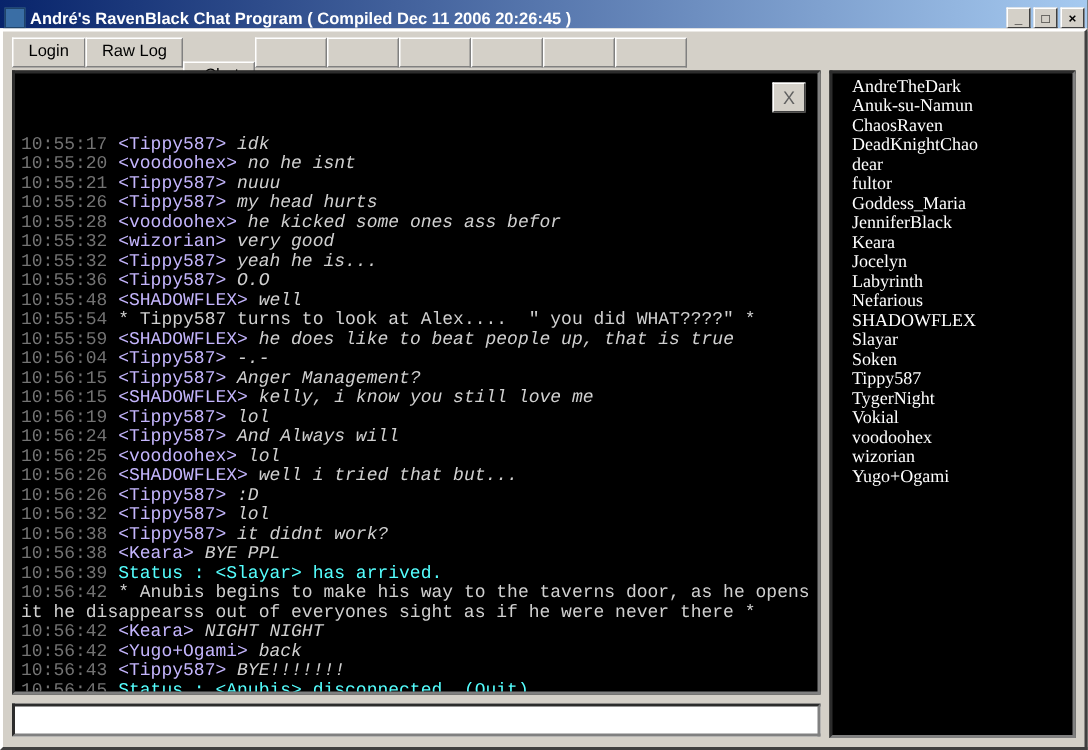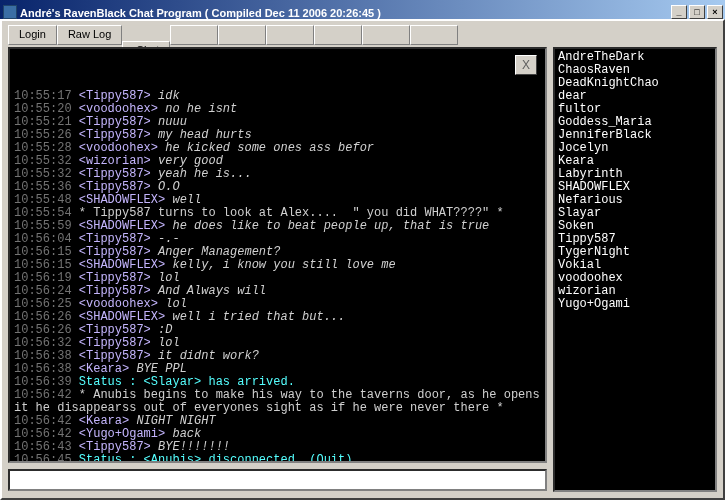--- a/index.html
+++ b/index.html
@@ -123,24 +123,24 @@
     font-family: Tahoma;
     font-size:11px;
     padding: 2px 4px;
   }
   .userlist {
     width: 164px;
     height: 445px;
     background:#000;
     color:#fff;
     border:2px inset #808080;
-    font-family: Liberation Mono, monospace;
+    font-family: Liberation Serif, serif;
     font-size:12px;
     line-height:13px;
-    padding:2px 3px;
+    padding:2px 13px;
     overflow:hidden;
   }
   .user-item { white-space:nowrap; }
   .ts { color:#737373; }
   .nick { color:#c4b5fd; }
   .msg { color:#d0d0d0;font-style:italic; }
   .action { color:#d0d0d0; }
   .status { color:#55ffff; }
   .line { display:block; }
 </style>
@@ -175,31 +175,32 @@
     <div class="chat-col">
       <div class="chatlog" id="chatlog">
         <div class="x-btn">X</div>
       <span class="line"><span class="ts">10:55:17</span> <span class="nick">&lt;Tippy587&gt;</span> <span class="msg">idk</span></span><span class="line"><span class="ts">10:55:20</span> <span class="nick">&lt;voodoohex&gt;</span> <span class="msg">no he isnt</span></span><span class="line"><span class="ts">10:55:21</span> <span class="nick">&lt;Tippy587&gt;</span> <span class="msg">nuuu</span></span><span class="line"><span class="ts">10:55:26</span> <span class="nick">&lt;Tippy587&gt;</span> <span class="msg">my head hurts</span></span><span class="line"><span class="ts">10:55:28</span> <span class="nick">&lt;voodoohex&gt;</span> <span class="msg">he kicked some ones ass befor</span></span><span class="line"><span class="ts">10:55:32</span> <span class="nick">&lt;wizorian&gt;</span> <span class="msg">very good</span></span><span class="line"><span class="ts">10:55:32</span> <span class="nick">&lt;Tippy587&gt;</span> <span class="msg">yeah he is...</span></span><span class="line"><span class="ts">10:55:36</span> <span class="nick">&lt;Tippy587&gt;</span> <span class="msg">O.O</span></span><span class="line"><span class="ts">10:55:48</span> <span class="nick">&lt;SHADOWFLEX&gt;</span> <span class="msg">well</span></span><span class="line"><span class="ts">10:55:54</span> <span class="action">* Tippy587 turns to look at Alex....  " you did WHAT????" *</span></span><span class="line"><span class="ts">10:55:59</span> <span class="nick">&lt;SHADOWFLEX&gt;</span> <span class="msg">he does like to beat people up, that is true</span></span><span class="line"><span class="ts">10:56:04</span> <span class="nick">&lt;Tippy587&gt;</span> <span class="msg">-.-</span></span><span class="line"><span class="ts">10:56:15</span> <span class="nick">&lt;Tippy587&gt;</span> <span class="msg">Anger Management?</span></span><span class="line"><span class="ts">10:56:15</span> <span class="nick">&lt;SHADOWFLEX&gt;</span> <span class="msg">kelly, i know you still love me</span></span><span class="line"><span class="ts">10:56:19</span> <span class="nick">&lt;Tippy587&gt;</span> <span class="msg">lol</span></span><span class="line"><span class="ts">10:56:24</span> <span class="nick">&lt;Tippy587&gt;</span> <span class="msg">And Always will</span></span><span class="line"><span class="ts">10:56:25</span> <span class="nick">&lt;voodoohex&gt;</span> <span class="msg">lol</span></span><span class="line"><span class="ts">10:56:26</span> <span class="nick">&lt;SHADOWFLEX&gt;</span> <span class="msg">well i tried that but...</span></span><span class="line"><span class="ts">10:56:26</span> <span class="nick">&lt;Tippy587&gt;</span> <span class="msg">:D</span></span><span class="line"><span class="ts">10:56:32</span> <span class="nick">&lt;Tippy587&gt;</span> <span class="msg">lol</span></span><span class="line"><span class="ts">10:56:38</span> <span class="nick">&lt;Tippy587&gt;</span> <span class="msg">it didnt work?</span></span><span class="line"><span class="ts">10:56:38</span> <span class="nick">&lt;Keara&gt;</span> <span class="msg">BYE PPL</span></span><span class="line"><span class="ts">10:56:39</span> <span class="status">Status : &lt;Slayar&gt; has arrived.</span></span><span class="line"><span class="ts">10:56:42</span> <span class="action">* Anubis begins to make his way to the taverns door, as he opens it he disappearss out of everyones sight as if he were never there *</span></span><span class="line"><span class="ts">10:56:42</span> <span class="nick">&lt;Keara&gt;</span> <span class="msg">NIGHT NIGHT</span></span><span class="line"><span class="ts">10:56:42</span> <span class="nick">&lt;Yugo+Ogami&gt;</span> <span class="msg">back</span></span><span class="line"><span class="ts">10:56:43</span> <span class="nick">&lt;Tippy587&gt;</span> <span class="msg">BYE!!!!!!!</span></span><span class="line"><span class="ts">10:56:45</span> <span class="status">Status : &lt;Anubis&gt; disconnected. (Quit)</span></span></div>
       <div class="input-row">
         <input class="chat-input" type="text" value="" style="">
       </div>
     </div>
     <div class="userlist" id="userlist">
         <div class="user-item">AndreTheDark</div>
+        <div class="user-item">Anuk-su-Namun</div>
         <div class="user-item">ChaosRaven</div>
         <div class="user-item">DeadKnightChao</div>
         <div class="user-item">dear</div>
         <div class="user-item">fultor</div>
         <div class="user-item">Goddess_Maria</div>
         <div class="user-item">JenniferBlack</div>
+        <div class="user-item">Keara</div>
         <div class="user-item">Jocelyn</div>
-        <div class="user-item">Keara</div>
         <div class="user-item">Labyrinth</div>
+        <div class="user-item">Nefarious</div>
         <div class="user-item">SHADOWFLEX</div>
-        <div class="user-item">Nefarious</div>
         <div class="user-item">Slayar</div>
         <div class="user-item">Soken</div>
         <div class="user-item">Tippy587</div>
         <div class="user-item">TygerNight</div>
         <div class="user-item">Vokial</div>
         <div class="user-item">voodoohex</div>
         <div class="user-item">wizorian</div>
         <div class="user-item">Yugo+Ogami</div>
       </div>
   </div>

